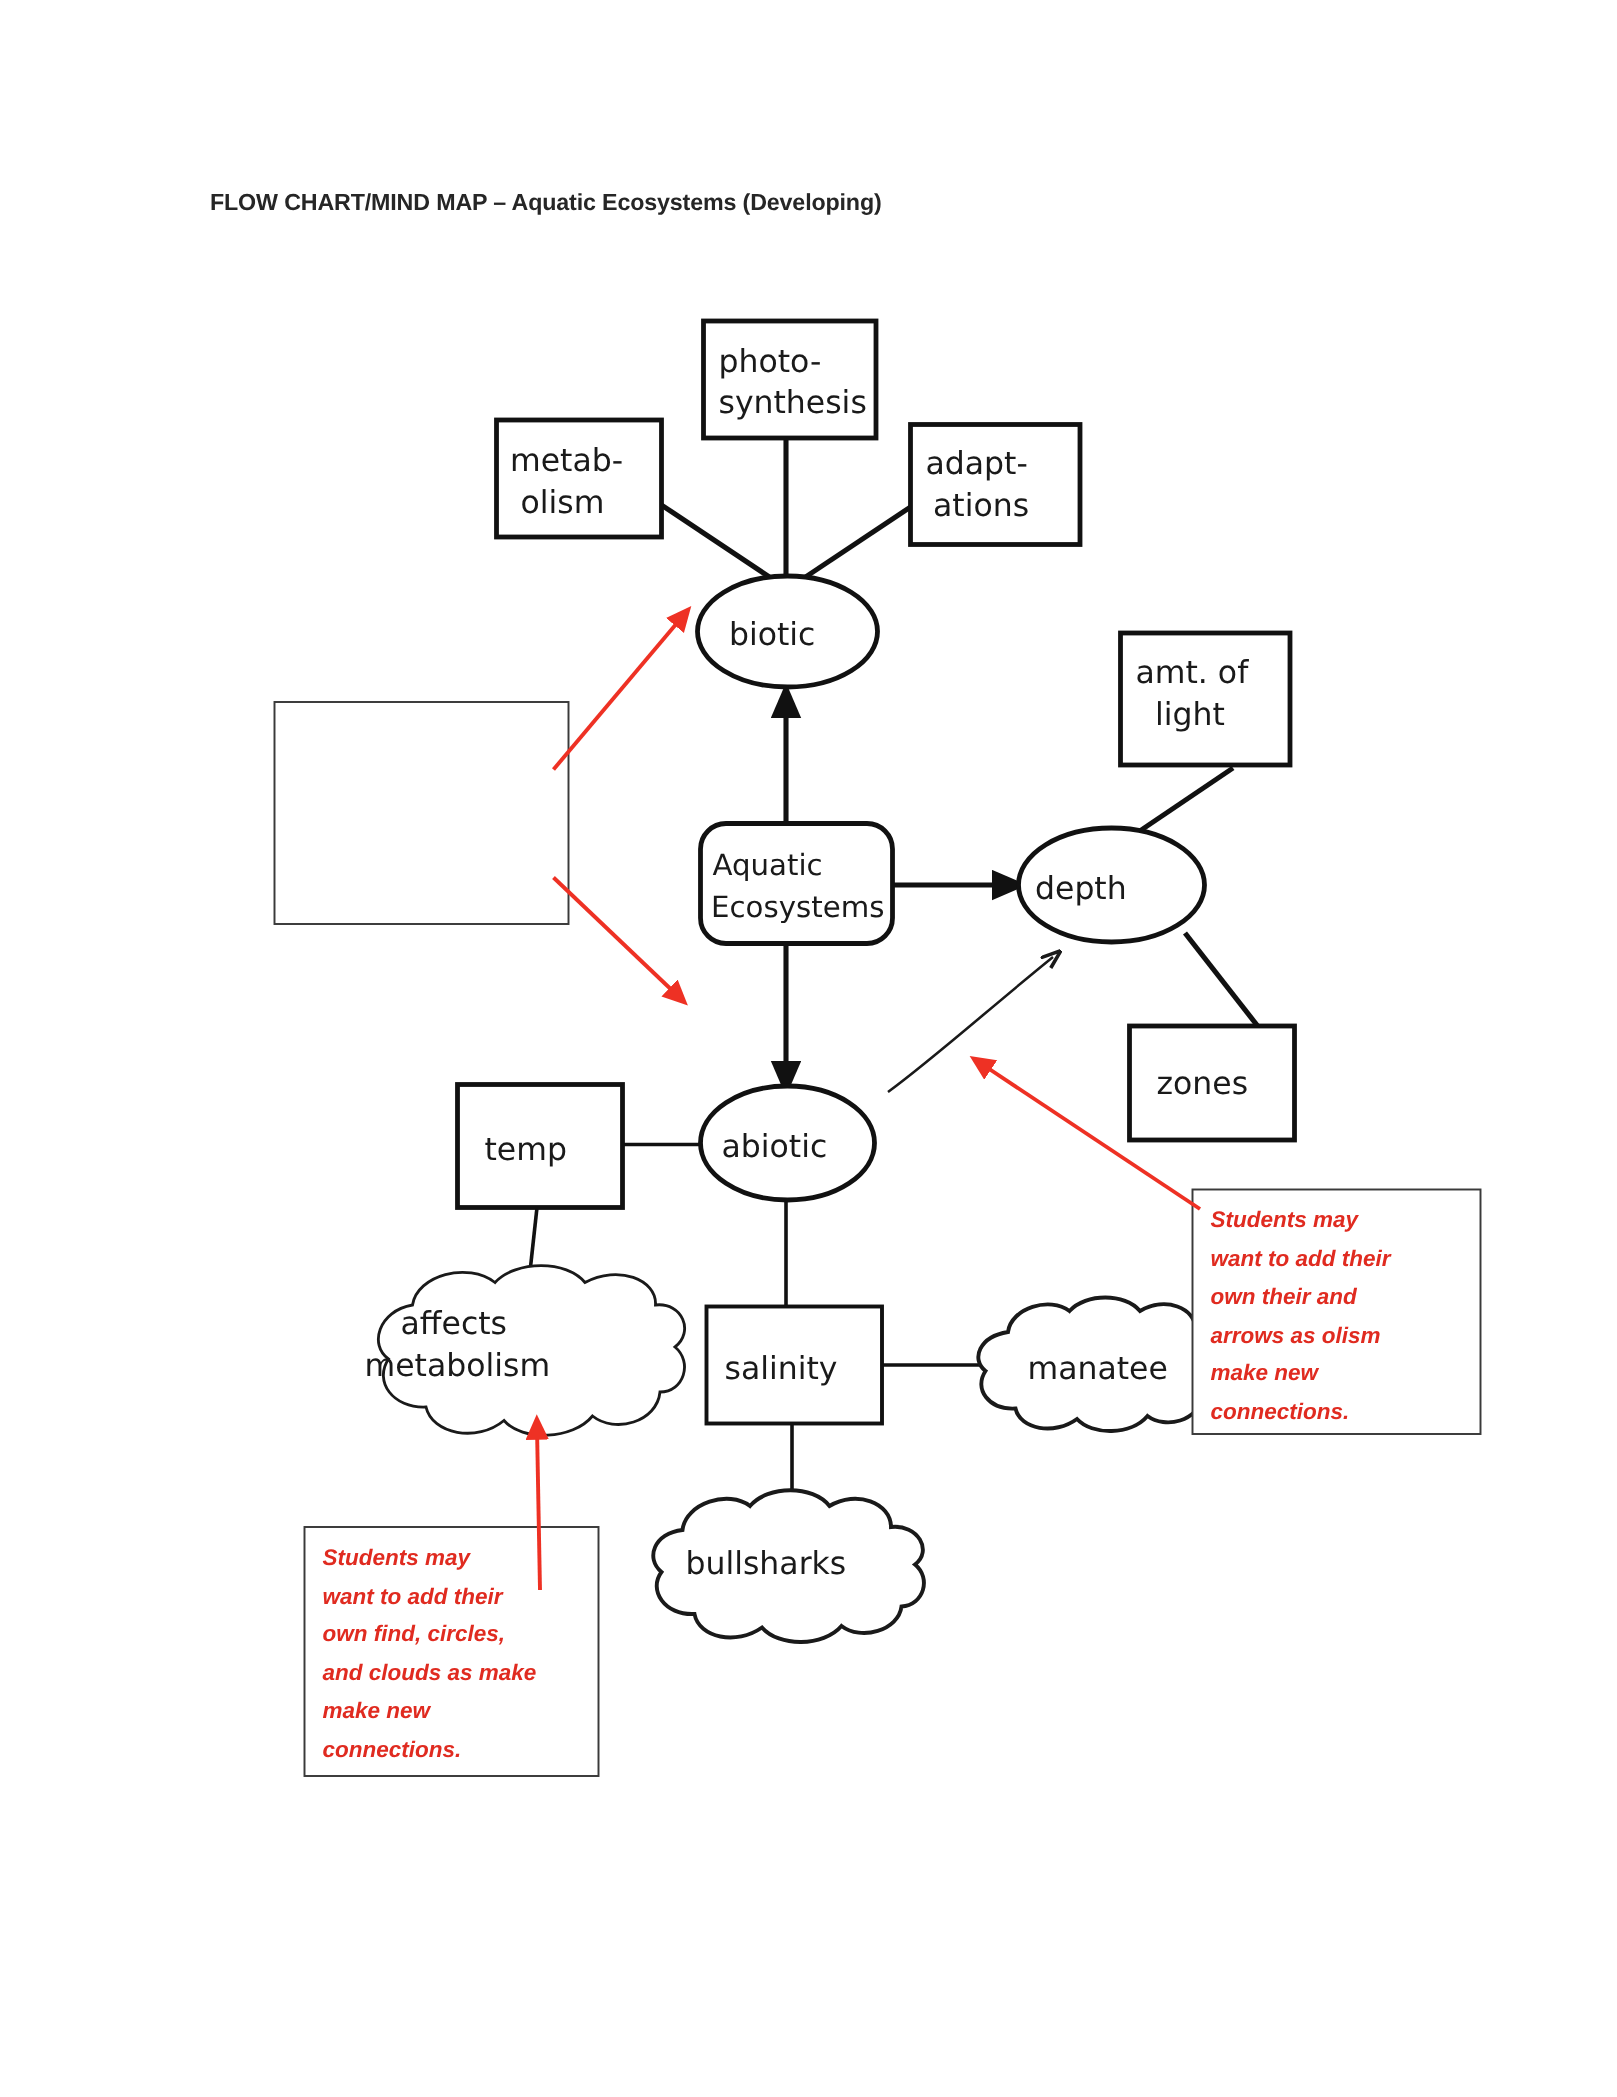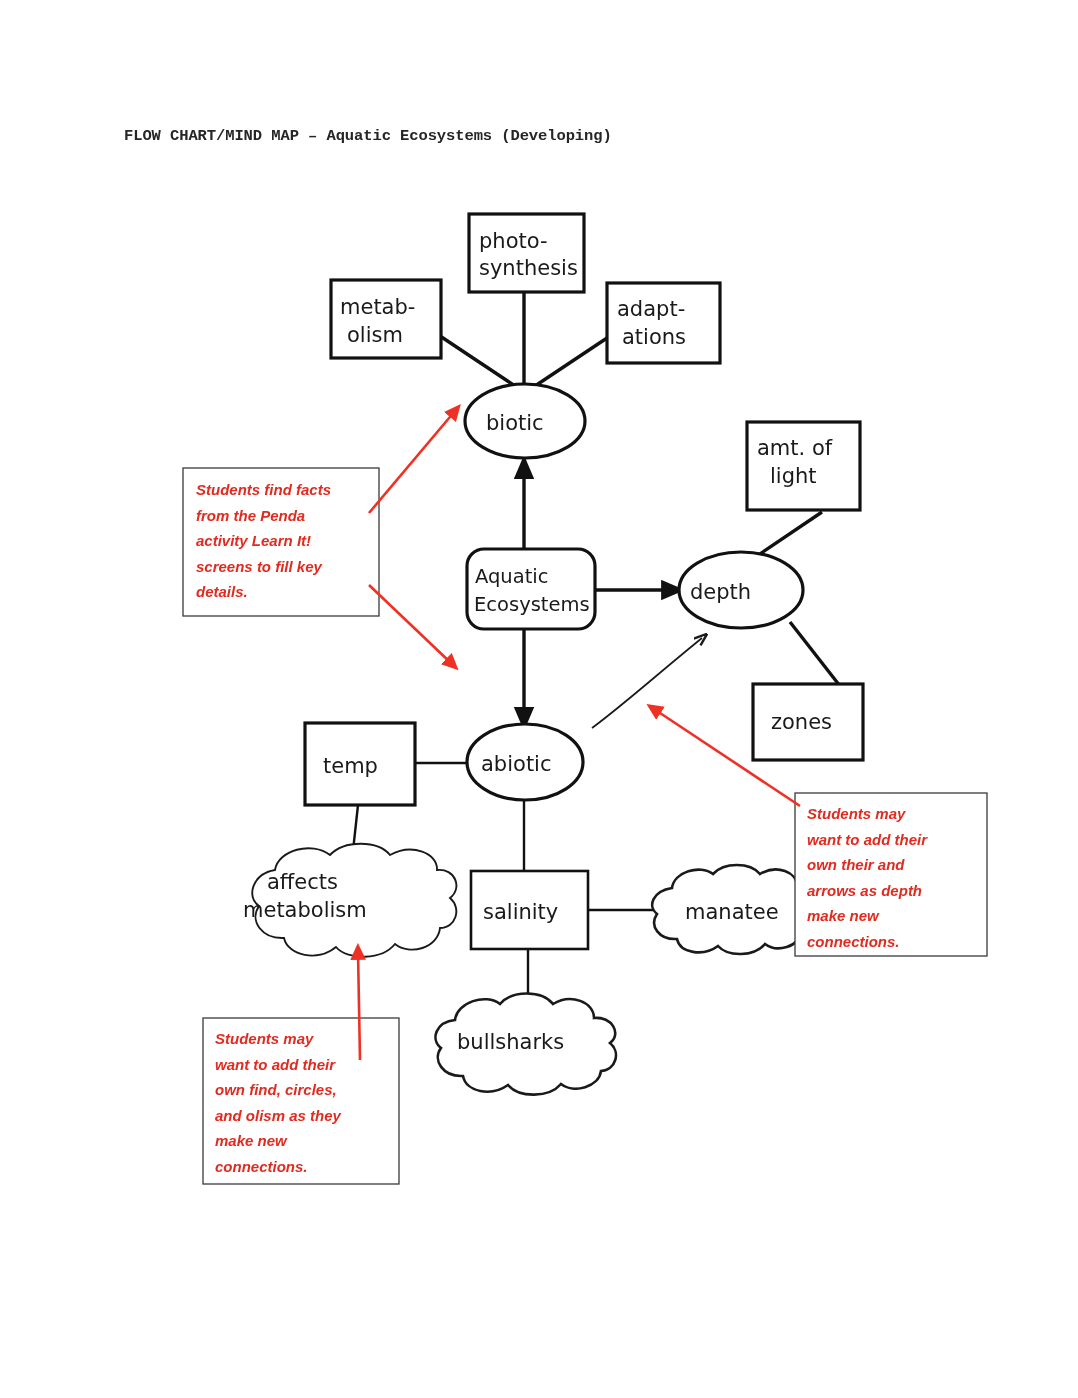--- a/index.html
+++ b/index.html
@@ -14,28 +14,27 @@
     font-family: "Liberation Sans", sans-serif;
     overflow: hidden;
   }
   #page {
     position: absolute;
     inset: 0;
     background: #ffffff;
   }
   #page-title {
     position: absolute;
-    left: 124px;
+    left: 140px;
     top: 127px;
     font-size: 15.5px;
     font-weight: bold;
     color: #262626;
     letter-spacing: -0.1px;
     white-space: nowrap;
-    font-family: Liberation Mono, monospace;
   }
   #diagram {
     position: absolute;
     left: 0;
     top: 0;
     width: 1078px;
     height: 1398px;
   }
   .hand-text {
     font-family: "DejaVu Sans", sans-serif;
@@ -227,39 +226,32 @@
     <rect class="annot-box" x="203" y="1018" width="196" height="166"></rect>
 
     <g>
       <line class="red-arrow" x1="369" y1="513" x2="455" y2="411" marker-end="url(#arrowRed)"></line>
       <line class="red-arrow" x1="369" y1="585" x2="452" y2="664" marker-end="url(#arrowRed)"></line>
       <line class="red-arrow" x1="800" y1="806" x2="654" y2="709" marker-end="url(#arrowRed)"></line>
       <line class="red-arrow" x1="360" y1="1060" x2="358" y2="952" marker-end="url(#arrowRed)"></line>
     </g>
   </svg>
 
-  <div class="annot-text-wrap" style="left:196px; top:477px; width:178px;">
-    <div>Students find facts</div>
-    <div>from the Penda</div>
-    <div>activity Learn It!</div>
-    <div>screens to fill key</div>
-    <div>details.</div>
-  </div>
 
   <div class="annot-text-wrap" style="left:807px; top:801px; width:176px;">
     <div>Students may</div>
     <div>want to add their</div>
     <div>own their and</div>
-    <div>arrows as depth</div>
+    <div>arrows as olism</div>
     <div>make new</div>
     <div>connections.</div>
   </div>
 
   <div class="annot-text-wrap" style="left:215px; top:1026px; width:180px;">
     <div>Students may</div>
     <div>want to add their</div>
     <div>own find, circles,</div>
-    <div>and olism as they</div>
+    <div>and clouds as make</div>
     <div>make new</div>
     <div>connections.</div>
   </div>
 
 </div>
 
 </body></html>

